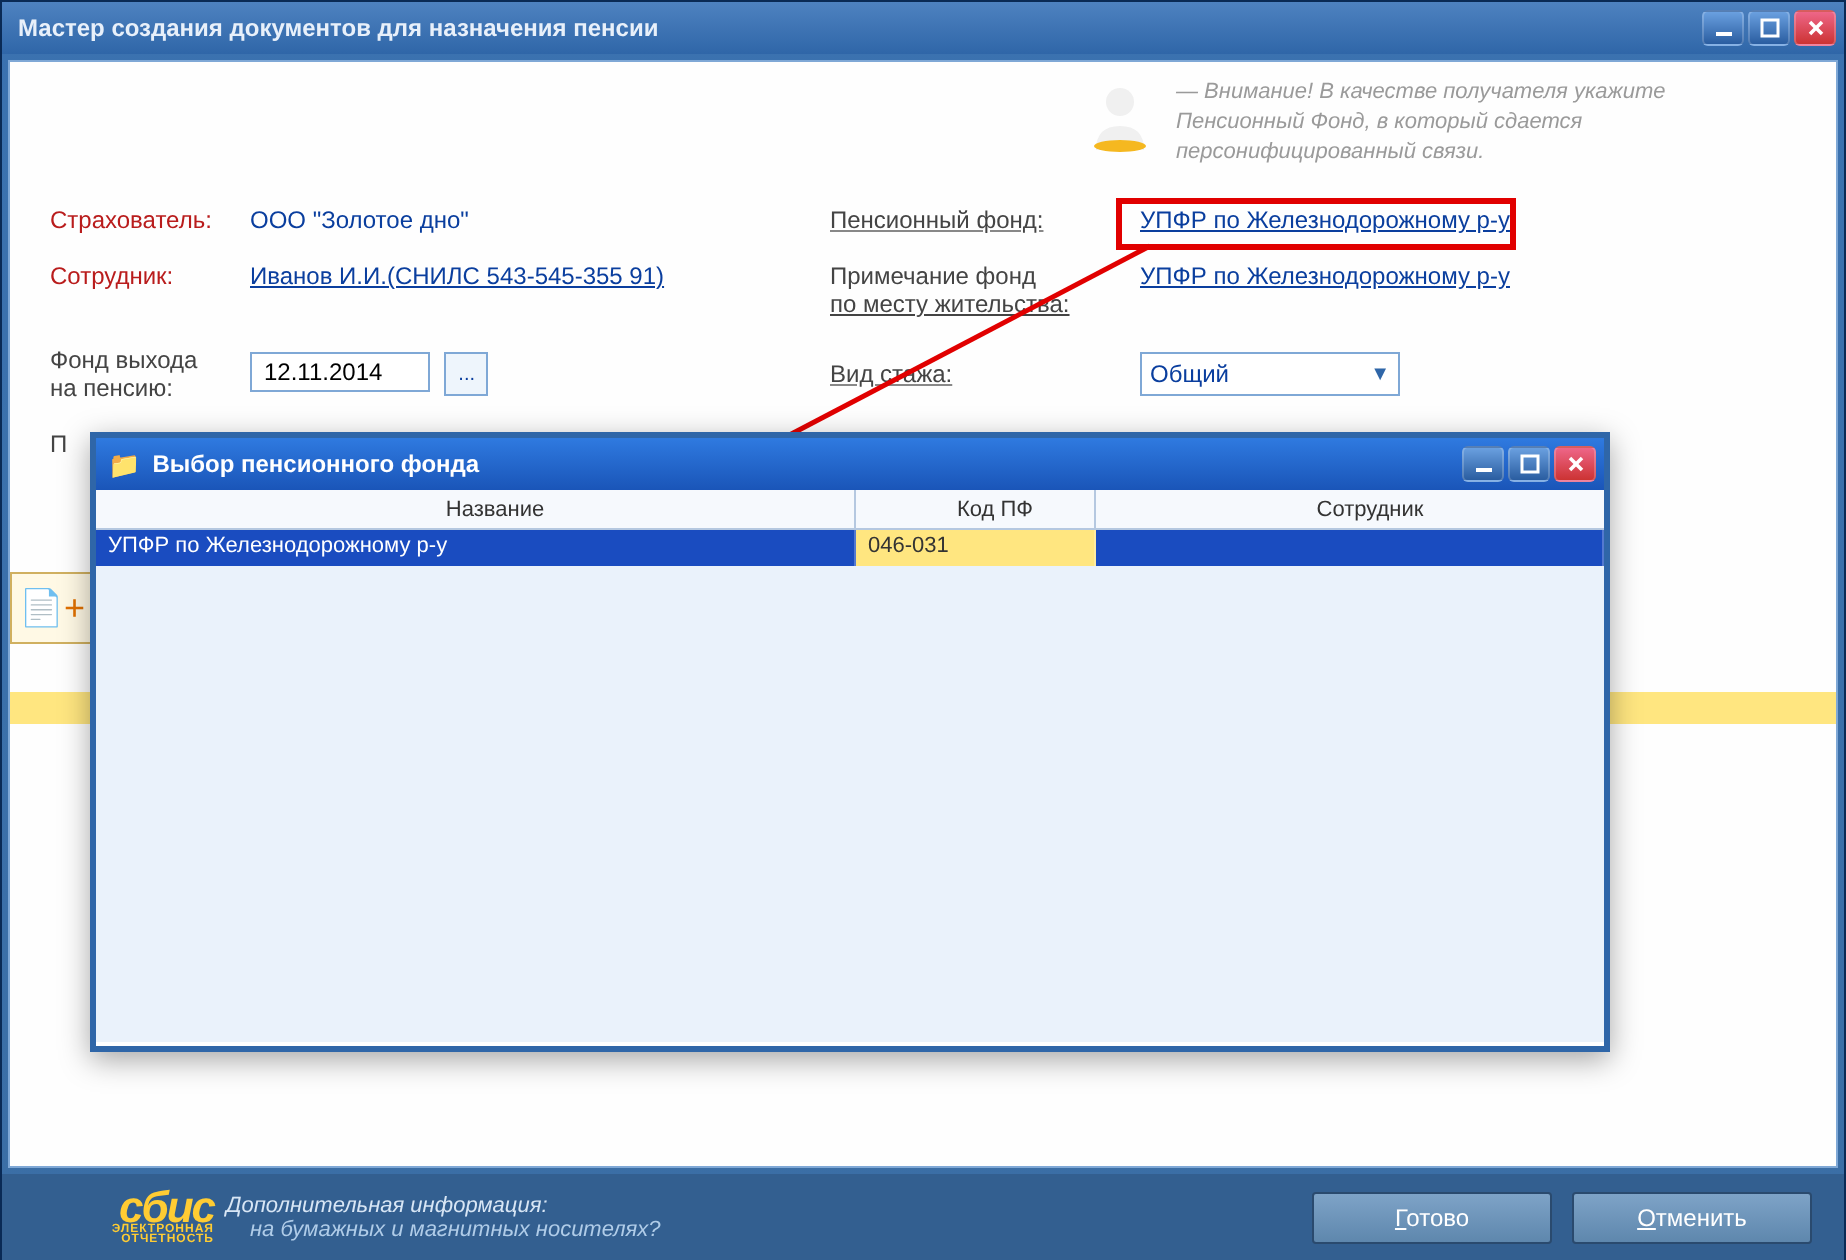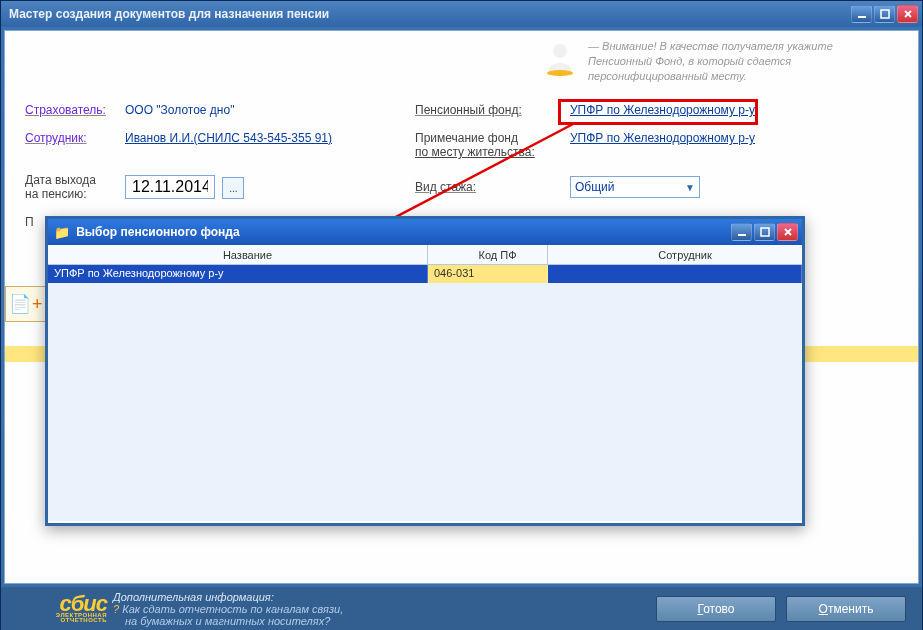--- a/index.html
+++ b/index.html
@@ -45,30 +45,30 @@
   .attention .text {
     font-size: 11px; font-style: italic; color: #9a9a9a; line-height: 1.35;
   }
 
   .form {
     position: absolute; top: 72px; left: 20px; right: 20px;
     font-size: 12px; color: #333;
   }
   .row { display: flex; margin-bottom: 14px; }
   .lbl { width: 100px; color: #444; }
-  .lbl.u { text-decoration: underline; text-decoration-color: #888; color:#6d28d9;}
+  .lbl.u { text-decoration-color: #888; color:#b91c1c;}
   .val { width: 290px; color: #0a3e9e; }
   .val.link { text-decoration: underline; cursor: pointer; }
   .col2-lbl { width: 155px; color: #444; }
   .col2-lbl.u { text-decoration: underline; text-decoration-color: #888; }
   .col2-val { flex: 1; color: #0a3e9e; }
   .col2-val.link { text-decoration: underline; cursor: pointer; }
 
   .date-input {
-    border: 1px solid #7fa8d6; padding: 2px 6px; width: 90px; font-size: 16px;
+    border: 1px solid #7fa8d6; padding: 2px 6px; width: 90px; font-size: 12px;
     background: #fff;
   }
   .date-btn {
     width: 22px; height: 22px; border: 1px solid #7fa8d6; background: #eef5fc;
     margin-left: 4px; cursor: pointer; font-size: 10px;
     display: inline-flex; align-items: center; justify-content: center;
   }
 
   .combo {
     border: 1px solid #7fa8d6; background: #fff; width: 130px; height: 22px;
@@ -179,21 +179,21 @@
       <div class="icon">
         <svg width="40" height="40" viewBox="0 0 40 40">
           <circle cx="20" cy="12" r="7" fill="#f0f0f0"></circle>
           <path d="M8 36 Q8 24 20 24 Q32 24 32 36 Z" fill="#f0f0f0"></path>
           <ellipse cx="20" cy="34" rx="13" ry="3" fill="#f5b820"></ellipse>
         </svg>
       </div>
       <div class="text">
         <div>— Внимание! В качестве получателя укажите</div>
         <div>Пенсионный Фонд, в который сдается</div>
-        <div>персонифицированный месту.</div>
+        <div>персонифицированный связи.</div>
       </div>
     </div>
 
     <div class="form">
       <div class="row">
         <div class="lbl u">Страхователь:</div>
         <div class="val">ООО "Золотое дно"</div>
         <div class="col2-lbl u">Пенсионный фонд:</div>
         <div class="col2-val link">УПФР по Железнодорожному р-у</div>
       </div>
@@ -201,21 +201,21 @@
         <div class="lbl u">Сотрудник:</div>
         <div class="val link">Иванов И.И.(СНИЛС 543-545-355 91)</div>
         <div class="col2-lbl">
           <span>Примечание фонд</span><br>
           <span class="u" style="text-decoration:underline">по месту жительства:</span>
         </div>
         <div class="col2-val link">УПФР по Железнодорожному р-у</div>
       </div>
       <div class="row" style="align-items:center">
         <div class="lbl">
-          <span>Дата выхода</span><br>
+          <span>Фонд выхода</span><br>
           <span class="u" style="">на пенсию:</span>
         </div>
         <div class="val">
           <input class="date-input" value="12.11.2014" style="">
           <span class="date-btn">...</span>
         </div>
         <div class="col2-lbl u">Вид стажа:</div>
         <div class="col2-val">
           <span class="combo">
             <span>Общий</span>
@@ -283,19 +283,18 @@
 
   </div>
 
   <div class="footer">
     <div class="logo">
       <span>сбис</span>
       <small>ЭЛЕКТРОННАЯ ОТЧЕТНОСТЬ</small>
     </div>
     <div class="info">
       <div class="t">Дополнительная информация:</div>
-      <div><span class="q">? </span><span>Как сдать отчетность по каналам связи,</span></div>
       <div style="padding-left:12px">на бумажных и магнитных носителях?</div>
     </div>
     <button><span class="ul">Г</span>отово</button>
     <button><span class="ul">О</span>тменить</button>
   </div>
 </div>
 
 </body></html>

